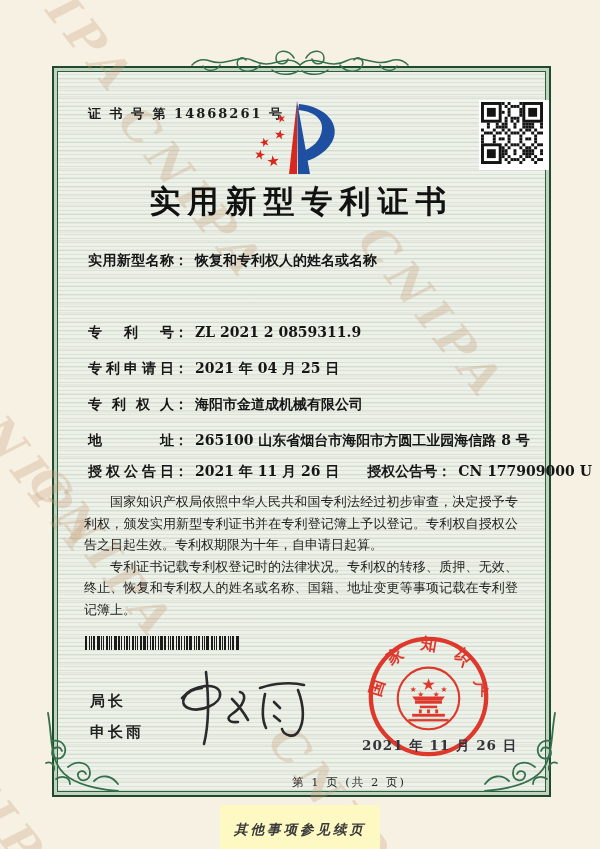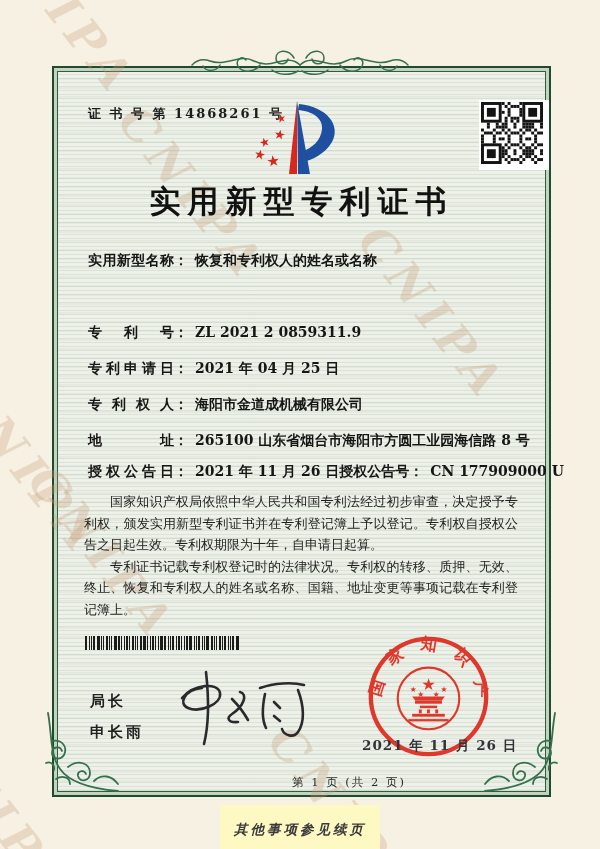--- a/index.html
+++ b/index.html
@@ -24,21 +24,21 @@
   .cert-no{position:absolute;left:88px;top:105px;font-size:13px;font-weight:700;
            color:#1c1c1c;letter-spacing:2px;}
   .logo{position:absolute;left:246px;top:96px;width:112px;height:88px;}
   .qr{position:absolute;left:479px;top:100px;width:66px;height:66px;background:#fff;padding:2px;}
   .title{position:absolute;left:52px;top:181px;width:499px;text-align:center;
          font-size:31px;font-weight:700;color:#111;letter-spacing:7px;}
 
   .row{position:absolute;left:88px;width:430px;font-size:14px;font-weight:600;color:#161616;white-space:nowrap;}
   .lbl{display:inline-block;width:86px;text-align:justify;text-align-last:justify;vertical-align:bottom;}
   .colon{margin-right:7px;}
-  .pair2{}
+  .pair2{margin-left:28px;}
 
   .body-text{position:absolute;left:84px;top:491px;width:434px;}
   .body-text p{margin:0;font-size:13px;line-height:21.5px;font-weight:500;color:#1e1e1e;
                text-align:justify;text-indent:2em;}
 
   .barcode{position:absolute;left:85px;top:636px;width:156px;height:14px;}
 
   .director{position:absolute;left:90px;top:686px;font-family:"DejaVu Sans","Liberation Sans",sans-serif;
             font-weight:700;font-size:15px;color:#222;letter-spacing:3px;line-height:31px;}
   .sig{position:absolute;left:168px;top:668px;width:175px;height:82px;}

